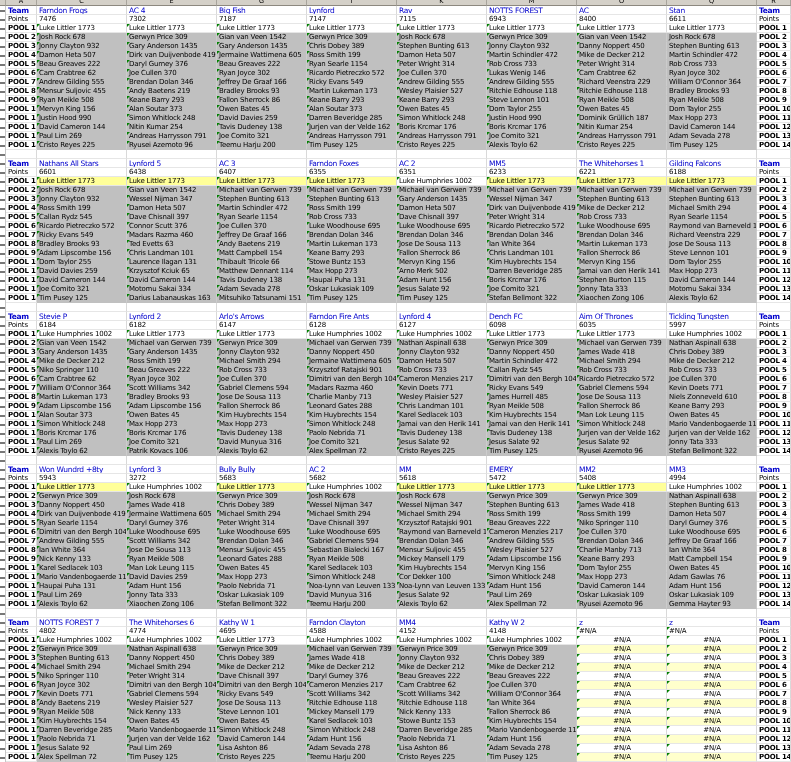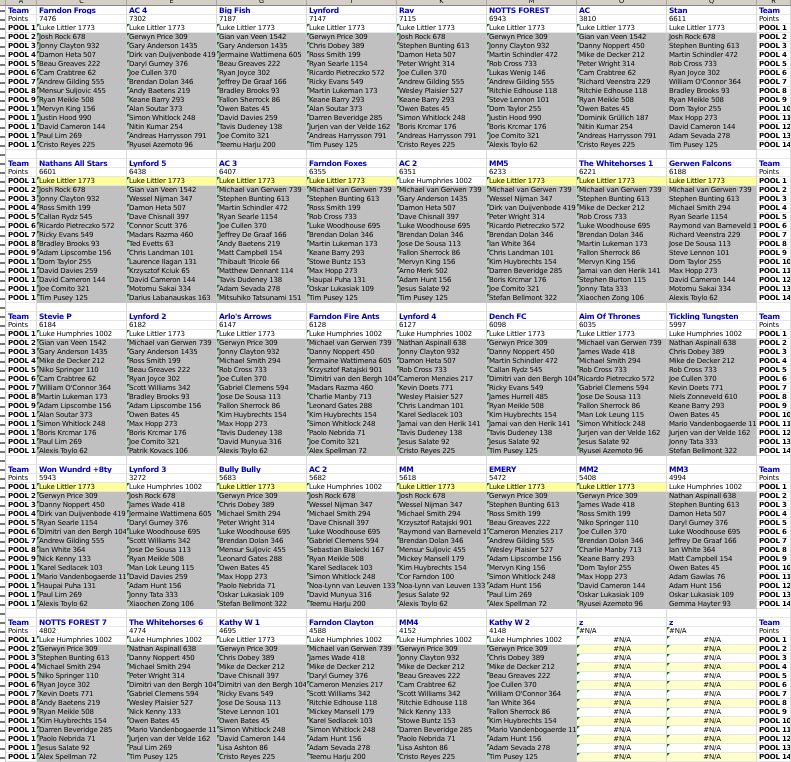--- a/index.html
+++ b/index.html
@@ -13,21 +13,21 @@
   .row.head{height:6px;margin-left:0;}
   .c{flex:none;box-sizing:border-box;overflow:hidden;white-space:nowrap;
      padding:0 1px 0 2px;font-size:7px;line-height:9px;letter-spacing:-0.2px;
      position:relative;background:#fff;color:#000;
      border-right:1px solid #d9d9d9;border-bottom:1px solid #e6e6e6;}
   .wA{width:31px}.wD{width:90px}.wR{width:34px}.wS{width:6px}
   .hcell{flex:none;box-sizing:border-box;overflow:hidden;background:#d4d0c8;
          border-right:1px solid #a8a49c;border-bottom:1px solid #8c887f;
          font-size:6.5px;line-height:7px;color:#000;
          display:flex;align-items:flex-end;justify-content:center;}
-  .tname{color:var(--team_color,#0000cc);font-weight:bold;font-size:7.5px;letter-spacing:-0.3px;}
+  .tname{color:var(--team_color,#0000cc);font-weight:normal;font-size:7.5px;letter-spacing:-0.3px;}
   .lab{font-weight:bold;}
   .labteam{color:var(--team_color,#0000cc);}
   .gray{background:var(--cell_gray,#c0c0c0);border-bottom:1px solid var(--cell_gray,#c0c0c0);border-right:1px solid #cccccc;}
   .hl{background:var(--highlight,#ffff99);}
   .nay{background:var(--na_fill,#ffffcc);}
   .ctr{text-align:center;}
   .txt{display:block;}
   .tri{position:absolute;left:0;top:0;width:0;height:0;
        border-top:3px solid var(--marker_green,#008000);border-right:3px solid transparent;}
 </style>
@@ -77,21 +77,21 @@
           <div class="c wD">
             <div class="txt">7147</div>
           </div>
           <div class="c wD">
             <div class="txt">7115</div>
           </div>
           <div class="c wD">
             <div class="txt">6943</div>
           </div>
           <div class="c wD">
-            <div class="txt">3810</div>
+            <div class="txt">8400</div>
           </div>
           <div class="c wD">
             <div class="txt">6611</div>
           </div>
           <div class="c wR">Points</div>
         </div>
         <div class="row">
           <div class="c wA lab">POOL 1</div>
           <div class="c wD">
             <div class="tri"></div>
@@ -597,21 +597,21 @@
       <div class="block">
         <div class="row">
           <div class="c wA lab labteam tname">Team</div>
           <div class="c wD tname">Nathans All Stars</div>
           <div class="c wD tname">Lynford 5</div>
           <div class="c wD tname">AC 3</div>
           <div class="c wD tname">Farndon Foxes</div>
           <div class="c wD tname">AC 2</div>
           <div class="c wD tname">MM5</div>
           <div class="c wD tname">The Whitehorses 1</div>
-          <div class="c wD tname">Gerwen Falcons</div>
+          <div class="c wD tname">Gilding Falcons</div>
           <div class="c wR lab labteam tname">Team</div>
         </div>
         <div class="row">
           <div class="c wA">Points</div>
           <div class="c wD">
             <div class="txt">6601</div>
           </div>
           <div class="c wD">
             <div class="txt">6438</div>
           </div>
@@ -2086,21 +2086,21 @@
           <div class="c wD gray">
             <div class="tri"></div>
             <div class="txt">Max Hopp 273</div>
           </div>
           <div class="c wD gray">
             <div class="tri"></div>
             <div class="txt">Simon Whitlock 248</div>
           </div>
           <div class="c wD gray">
             <div class="tri"></div>
-            <div class="txt">Cor Farndon 100</div>
+            <div class="txt">Cor Dekker 100</div>
           </div>
           <div class="c wD gray">
             <div class="tri"></div>
             <div class="txt">Simon Whitlock 248</div>
           </div>
           <div class="c wD gray">
             <div class="tri"></div>
             <div class="txt">Max Hopp 273</div>
           </div>
           <div class="c wD gray">

